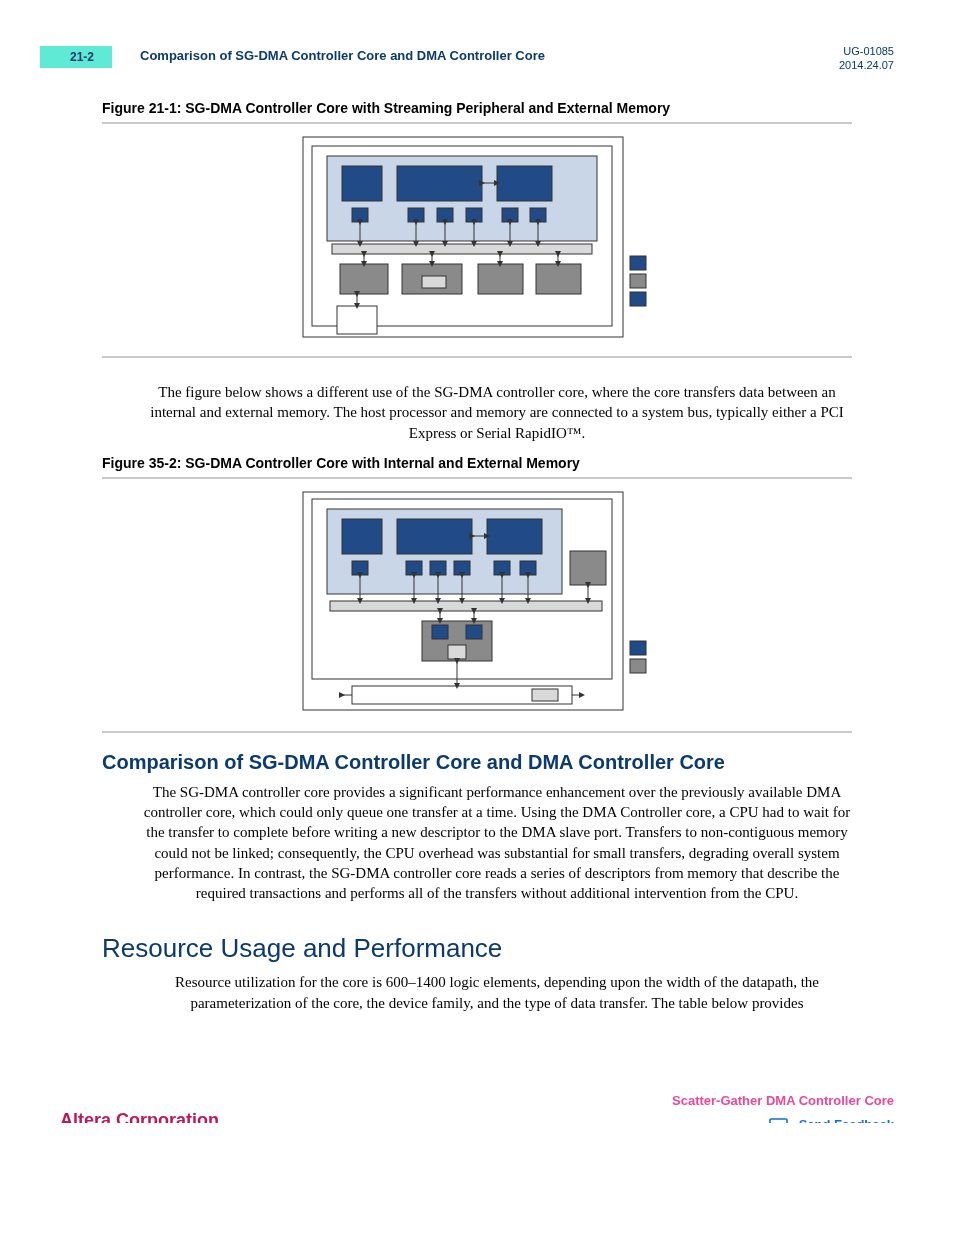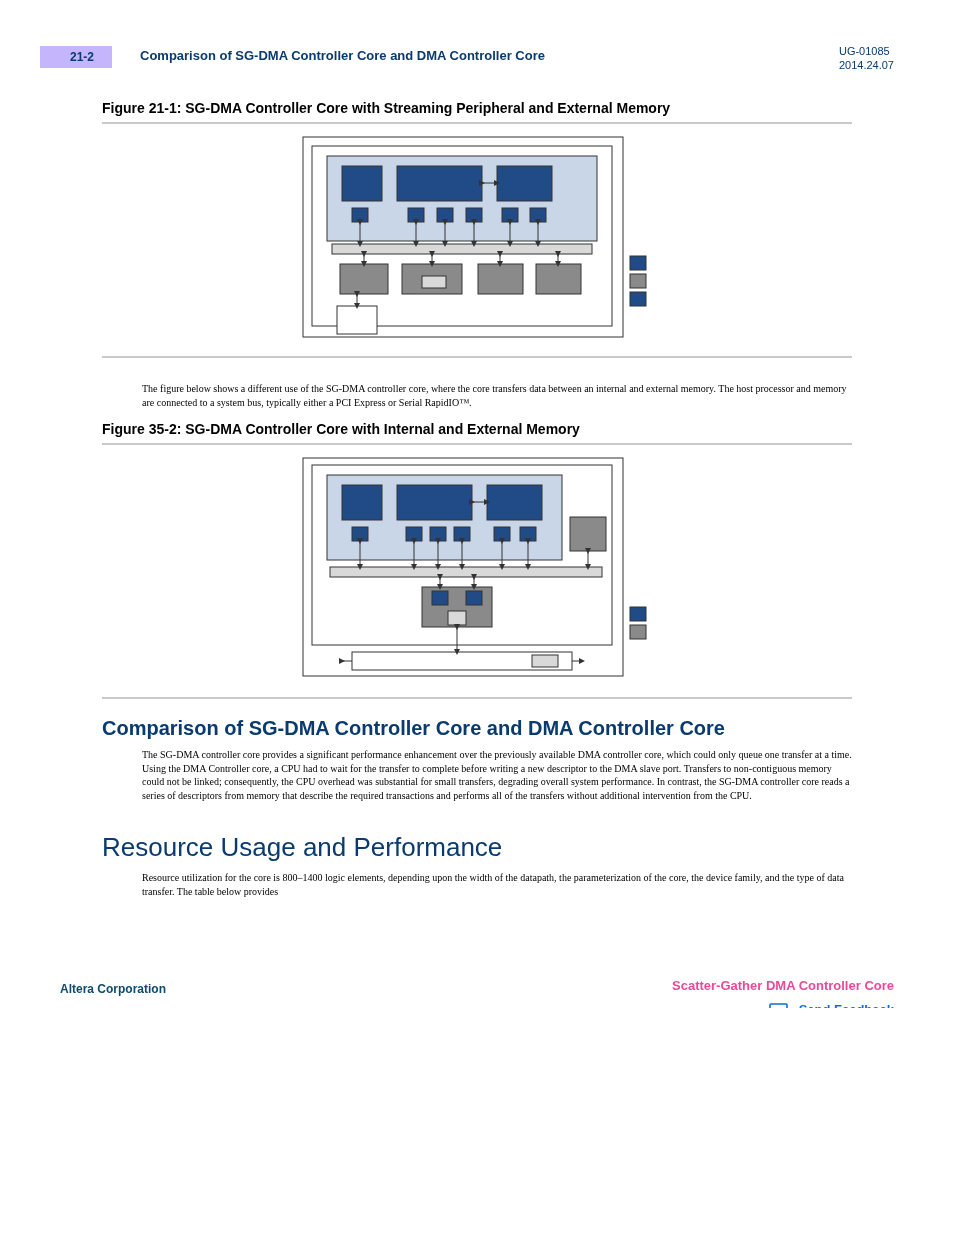--- a/index.html
+++ b/index.html
@@ -12,41 +12,41 @@
   }
   .page-header {
     position: relative;
     height: 40px;
     margin-bottom: 20px;
   }
   .badge {
     position: absolute;
     left: 40px;
     top: 6px;
-    background: #c4b5fd;
+    background: #5eead4;
     color: #0a3a6e;
     font-family: "Myriad Pro", Arial, sans-serif;
     font-weight: bold;
     font-size: 12px;
     padding: 4px 18px 4px 30px;
   }
   .header-title {
     position: absolute;
     left: 140px;
     top: 8px;
     font-family: "Myriad Pro", Arial, sans-serif;
     font-weight: bold;
     font-size: 13px;
     color: #0a3a6e;
   }
   .header-right {
     position: absolute;
     right: 60px;
     top: 4px;
-    text-align: left;
+    text-align: right;
     font-family: "Myriad Pro", Arial, sans-serif;
     font-size: 11px;
     color: #0a3a6e;
     line-height: 1.3;
   }
   .content {
     padding: 0 52px;
   }
   .fig-caption {
     font-family: "Myriad Pro", Arial, sans-serif;
@@ -58,23 +58,24 @@
   .hr {
     border: none;
     border-top: 2px solid #c9c9c9;
     margin: 6px 50px 12px 50px;
   }
   .diagram-holder {
     text-align: center;
     margin: 0 50px;
   }
   .body-text {
-    font-size: 10px;
+    font-size: 15px;
     line-height: 1.35;
     margin: 24px 50px 12px 90px;
+    text-align: center;
   }
   .h2 {
     font-family: "Myriad Pro", Arial, sans-serif;
     font-weight: bold;
     font-size: 20px;
     color: #0a3a6e;
     margin: 18px 0 8px 50px;
   }
   .h1 {
     font-family: "Myriad Pro", Arial, sans-serif;
@@ -84,25 +85,25 @@
     margin: 30px 0 8px 50px;
   }
   .footer {
     position: relative;
     margin-top: 80px;
     padding: 0 60px;
   }
   .footer-left {
     font-family: "Myriad Pro", Arial, sans-serif;
     font-weight: bold;
-    font-size: 12px;
-    color: #0c4a6e;
+    font-size: 18px;
+    color: #be185d;
     position: absolute;
     left: 60px;
-    top: 4px;
+    top: 17px;
   }
   .footer-right {
     font-family: "Myriad Pro", Arial, sans-serif;
     font-weight: bold;
     font-size: 13px;
     color: #ec4899;
     position: absolute;
     right: 60px;
     top: 0;
   }
@@ -245,21 +246,21 @@
       </defs>
     </svg>
   </div>
 
   <hr class="hr">
 
   <h2 class="h2">Comparison of SG-DMA Controller Core and DMA Controller Core</h2>
   <p class="body-text" style="margin-top:6px;">The SG-DMA controller core provides a significant performance enhancement over the previously available DMA controller core, which could only queue one transfer at a time. Using the DMA Controller core, a CPU had to wait for the transfer to complete before writing a new descriptor to the DMA slave port. Transfers to non-contiguous memory could not be linked; consequently, the CPU overhead was substantial for small transfers, degrading overall system performance. In contrast, the SG-DMA controller core reads a series of descriptors from memory that describe the required transactions and performs all of the transfers without additional intervention from the CPU.</p>
 
   <h1 class="h1">Resource Usage and Performance</h1>
-  <p class="body-text" style="margin-top:6px;">Resource utilization for the core is 800–1400 logic elements, depending upon the width of the datapath, the parameterization of the core, the device family, and the type of data transfer. The table below provides</p>
+  <p class="body-text" style="margin-top:6px;">Resource utilization for the core is 600–1400 logic elements, depending upon the width of the datapath, the parameterization of the core, the device family, and the type of data transfer. The table below provides</p>
 
 </div>
 
 <div class="footer">
   <div class="footer-left">Altera Corporation</div>
   <div class="footer-right">Scatter-Gather DMA Controller Core</div>
   <div class="feedback">
     <span>
       <svg width="20" height="18" viewBox="0 0 20 18">
         <path d="M2 2 h15 a1 1 0 0 1 1 1 v8 a1 1 0 0 1 -1 1 h-9 l-4 4 v-4 h-2 a1 1 0 0 1 -1 -1 v-8 a1 1 0 0 1 1 -1 z" fill="none" stroke="#0a6fd6" stroke-width="1.6"></path>

